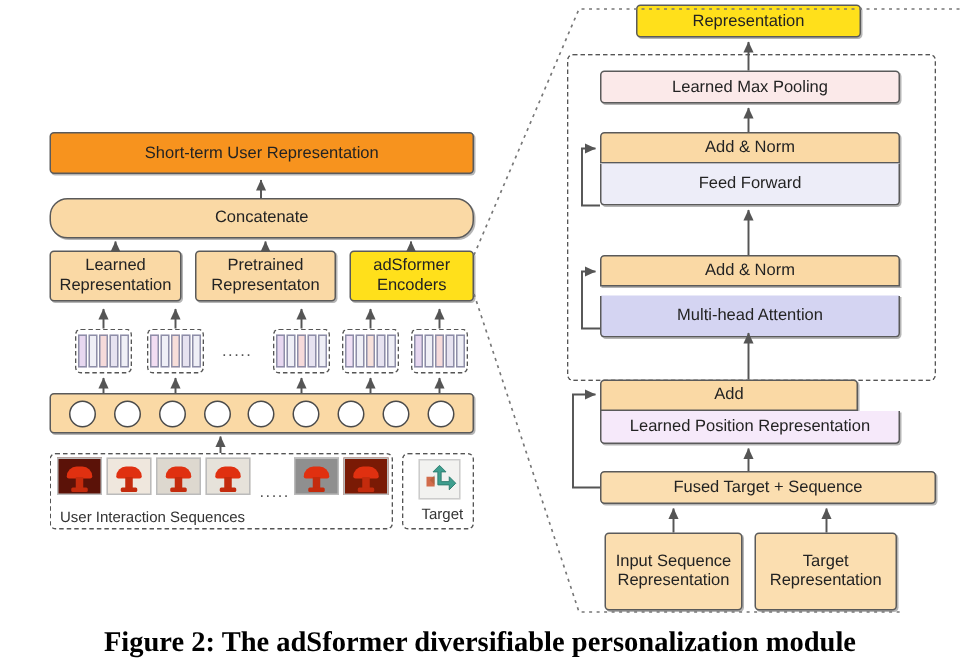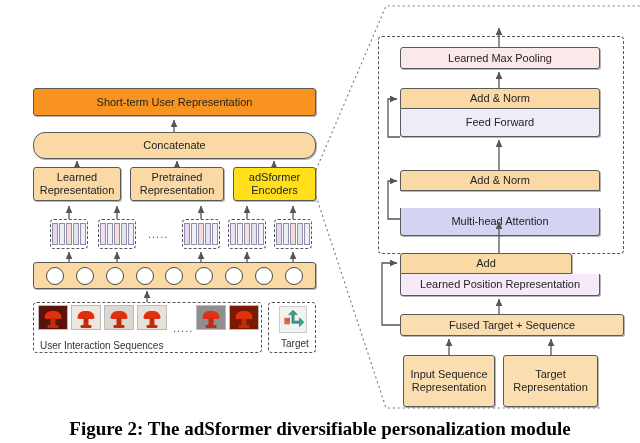--- a/index.html
+++ b/index.html
@@ -77,21 +77,21 @@
 
   <div class="box c-peach" style="left:33px;top:132px;width:283px;height:27px;border-radius:12px;">
     <span>Concatenate</span>
   </div>
 
   <div class="box c-peach" style="left:33px;top:167px;width:88px;height:34px;">
     <span>Learned Representation</span>
   </div>
 
   <div class="box c-peach" style="left:130px;top:167px;width:94px;height:34px;">
-    <span>Pretrained Representation</span>
+    <span>Pretrained Representaton</span>
   </div>
 
   <div class="box c-yellow" style="left:233px;top:167px;width:83px;height:34px;">
     <span>adSformer Encoders</span>
   </div>
 
   <div class="dashgrp vecbundle" style="left:50px;top:219px;width:38px;height:30px;">
     <span class="vbar" style="background:#E7D7F0"></span>
     <span class="vbar" style="background:#EFEFF6"></span>
     <span class="vbar" style="background:#F6DADA"></span>
@@ -189,38 +189,41 @@
               background:#f2f2f0;border:.5px solid #ccc;display:flex;
               align-items:center;justify-content:center;">
     <svg class="tgticon" viewBox="0 0 24 24">
       <path d="M12 3 L16 7 L13 7 L13 13 L18 13 L18 10 L22 14 L18 18 L18 15 L11 15 L11 7 L8 7 Z" fill="#3e9e8e" stroke="#2d7d70" stroke-width=".6"></path>
       <path d="M9 9 L6 12 L9 15 Z" fill="#7fb9ae"></path>
       <rect x="4" y="10" width="5" height="6" fill="#c94a22" opacity=".8"></rect>
     </svg>
   </div>
   <div class="lbl" style="left:281px;top:338px;">Target</div>
 
+  <div class="box c-yellow" style="left:424px;top:3px;width:150px;height:22px;">
+    <span>Representation</span>
+  </div>
 
   <div class="dashgrp" style="left:378px;top:36px;width:246px;height:218px;"></div>
 
   <div class="box c-pink" style="left:400px;top:47px;width:200px;height:22px;">
     <span>Learned Max Pooling</span>
   </div>
 
   <div class="box c-peach sq-top" style="left:400px;top:88px;width:200px;height:21px;">
     <span>Add &amp; Norm</span>
   </div>
   <div class="box c-lav sq-bot" style="left:400px;top:109px;width:200px;height:28px;">
     <span>Feed Forward</span>
   </div>
 
   <div class="box c-peach sq-top" style="left:400px;top:170px;width:200px;height:21px;">
     <span>Add &amp; Norm</span>
   </div>
-  <div class="box c-blue sq-bot" style="left:400px;top:208px;width:200px;height:28px;">
+  <div class="box c-blue sq-bot" style="left:400px;top:197px;width:200px;height:28px;">
     <span>Multi-head Attention</span>
   </div>
 
   <div class="box c-peach sq-top" style="left:400px;top:253px;width:172px;height:21px;">
     <span>Add</span>
   </div>
   <div class="box c-violet sq-bot" style="left:400px;top:274px;width:200px;height:22px;">
     <span>Learned Position Representation</span>
   </div>
 

